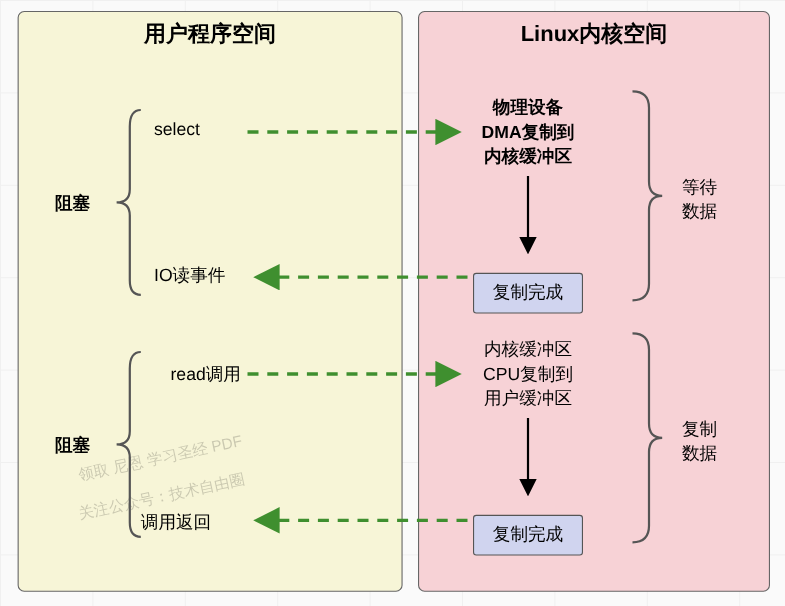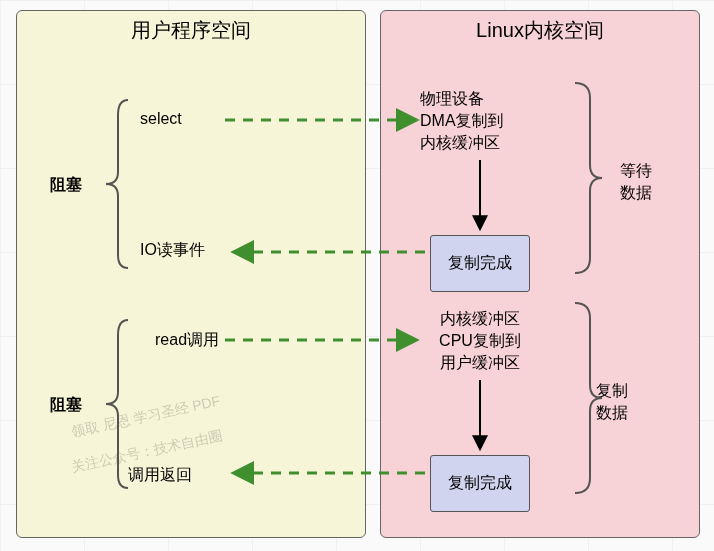--- a/index.html
+++ b/index.html
@@ -32,36 +32,37 @@
   }
   .panel-right {
     left: 380px; top: 10px; width: 320px; height: 528px;
     background: #f7d2d6;
   }
   .panel-title {
     position: absolute;
     top: 6px; left: 0; right: 0;
     text-align: center;
     font-size: 20px;
-    font-weight: normal;
+    font-weight: bold;
   }
   .text {
     position: absolute;
     font-size: 16px;
     text-align: center;
     white-space: nowrap;
   }
   .box {
     position: absolute;
     background: #d0d4ef;
     border: 1px solid #555;
     border-radius: 3px;
     font-size: 16px;
     text-align: center;
-    padding: 17px 0;
+    padding: 7px 0;
+    margin-top: 13px;
   }
   svg.overlay {
     position: absolute; inset:0; width:714px; height:551px; pointer-events:none;
   }
   .watermark {
     position: absolute;
     color: rgba(0,0,0,0.18);
     font-size: 14px;
     transform: rotate(-12deg);
     white-space: nowrap;
@@ -80,33 +81,33 @@
 </div>
 
 <div class="text" style="left:140px; top:110px;">select</div>
 <div class="text" style="left:140px; top:240px;">IO读事件</div>
 <div class="text" style="left:140px; top:330px;margin-left:15px;">read调用</div>
 <div class="text" style="left:128px; top:465px;font-family:Liberation Serif, serif;">调用返回</div>
 
 <div class="text" style="left:50px; top:175px; font-weight:bold;">阻塞</div>
 <div class="text" style="left:50px; top:395px; font-weight:bold;">阻塞</div>
 
-<div class="text" style="left:420px; top:88px; line-height:22px; white-space:pre; text-align:left; width:120px;">物理设备
+<div class="text" style="left:420px; top:88px; line-height:22px; white-space:pre; text-align:center; width:120px;font-weight:bold;">物理设备
 DMA复制到
 内核缓冲区</div>
 <div class="box" style="left:430px; top:235px; width:100px;">复制完成</div>
 
 <div class="text" style="left:420px; top:308px; line-height:22px; white-space:pre; text-align:center; width:120px;">内核缓冲区
 CPU复制到
 用户缓冲区</div>
 <div class="box" style="left:430px; top:455px; width:100px;">复制完成</div>
 
 <div class="text" style="left:620px; top:160px; white-space:pre; line-height:22px;font-family:Liberation Serif, serif;">等待
 数据</div>
-<div class="text" style="left:596px; top:380px; white-space:pre; line-height:22px;">复制
+<div class="text" style="left:620px; top:380px; white-space:pre; line-height:22px;">复制
 数据</div>
 
 <div class="watermark" style="left:70px; top:408px;">领取 尼恩 学习圣经 PDF</div>
 <div class="watermark" style="left:70px; top:443px;">关注公众号：技术自由圈</div>
 
 <svg class="overlay">
   <defs>
     <marker id="arrow-green" viewBox="0 0 10 10" refX="8" refY="5" markerWidth="8" markerHeight="8" orient="auto-start-reverse">
       <path d="M0,0 L10,5 L0,10 z" fill="#3f8f2f"></path>
     </marker>

